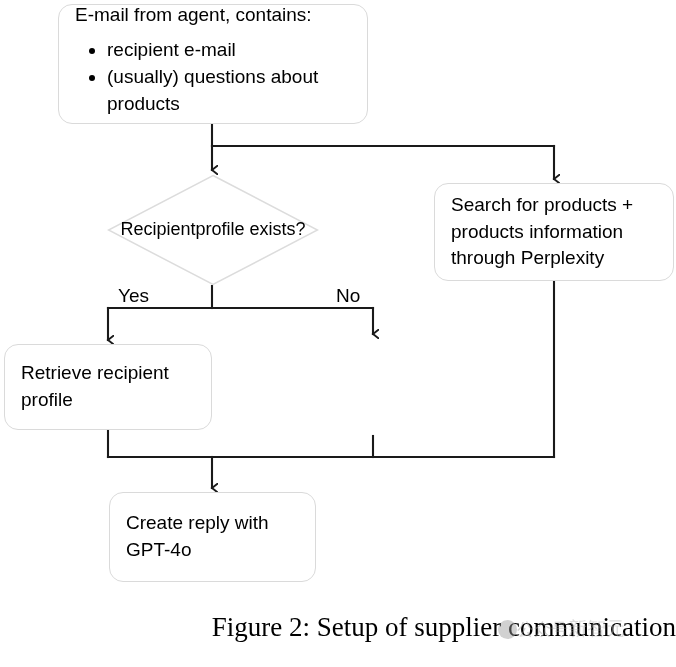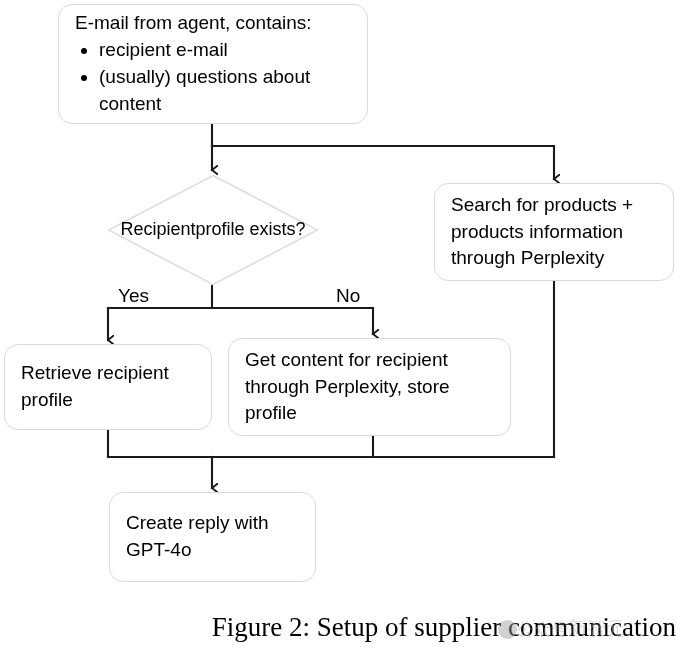--- a/index.html
+++ b/index.html
@@ -35,21 +35,21 @@
     line-height: 1.42;
     padding: 11px 16px;
     display: flex;
     flex-direction: column;
     justify-content: center;
   }
   .node .title {
     white-space: pre-wrap;
   }
   .node ul {
-    margin: 0;
+    margin: 8px;
     padding: 0 0 0 24px;
     list-style: disc;
   }
   .node ul li {
     margin: 0;
     padding: 0;
   }
 
   #node-email   { left: 58px;  top: 4px;   width: 310px; height: 120px; }
   #node-search  { left: 434px; top: 183px; width: 240px; height: 98px; }
@@ -184,21 +184,21 @@
       <path d="M 108 457 L 554 457"></path>
 
       <path d="M 212 457 L 212 488" marker-end="url(#arrowhead)"></path>
     </g>
   </svg>
 
   <div class="node" id="node-email">
     <div class="title">E-mail from agent, contains:</div>
     <ul>
       <li>recipient e-mail</li>
-      <li>(usually) questions about content</li>
+      <li>(usually) questions about products</li>
     </ul>
   </div>
 
   <div id="node-decision">
     <svg class="diamond-shape" viewBox="0 0 212 112" width="212" height="112" xmlns="http://www.w3.org/2000/svg">
       <polygon points="106,1.5 210.5,56 106,110.5 1.5,56" fill="#ffffff" stroke="#dcdcdc" stroke-width="1.5"></polygon>
     </svg>
     <div class="diamond-label">
       <span>Recipient</span>
       <span>profile exists?</span>
@@ -209,23 +209,20 @@
   <div class="edge-label" id="label-no">No</div>
 
   <div class="node" id="node-search">
     <div class="title">Search for products + products information through Perplexity</div>
   </div>
 
   <div class="node" id="node-retrieve">
     <div class="title">Retrieve recipient profile</div>
   </div>
 
-  <div class="node" id="node-getcontent">
-    <div class="title">Get content for recipient through Perplexity, store profile</div>
-  </div>
 
   <div class="node" id="node-reply">
     <div class="title">Create reply with GPT-4o</div>
   </div>
 
   <div id="caption">Figure 2: Setup of supplier communication</div>
 
   <div id="watermark">
     <span class="wm-logo"></span>
     <span class="wm-text">公众号</span>

